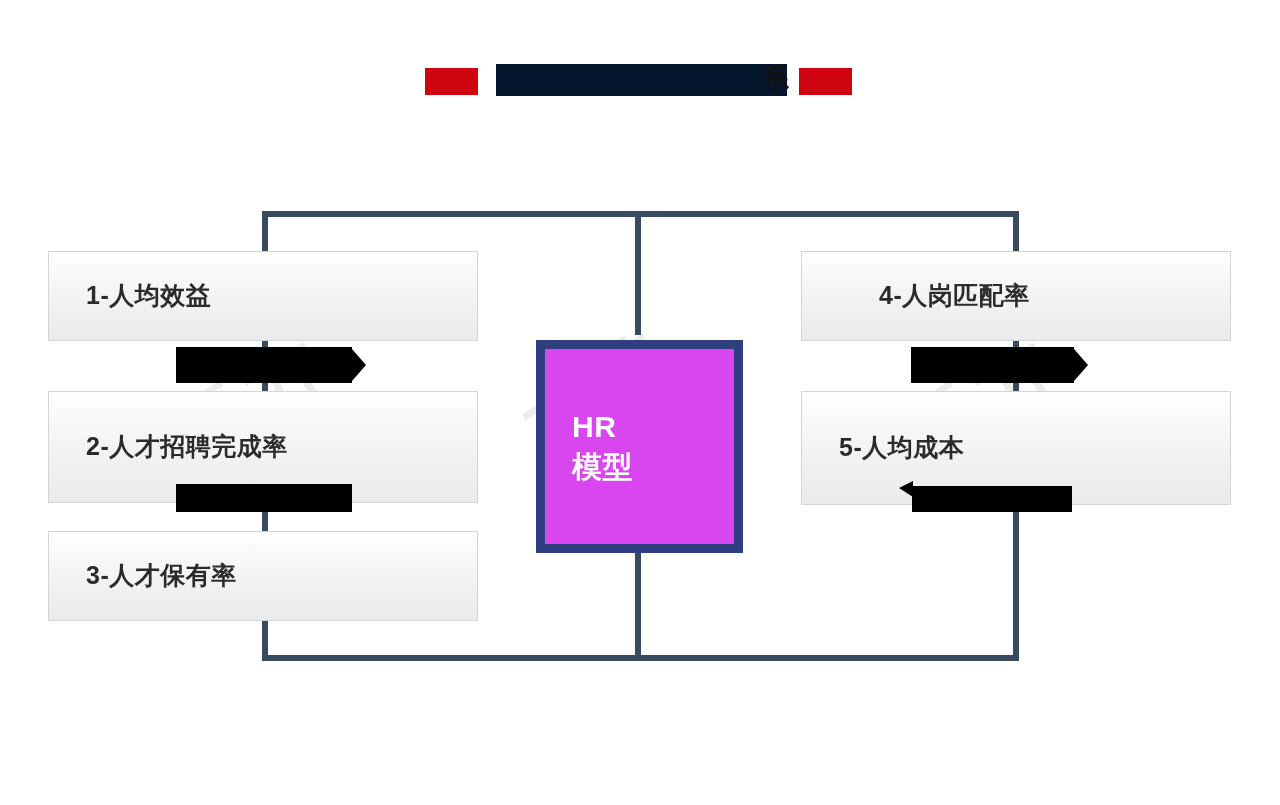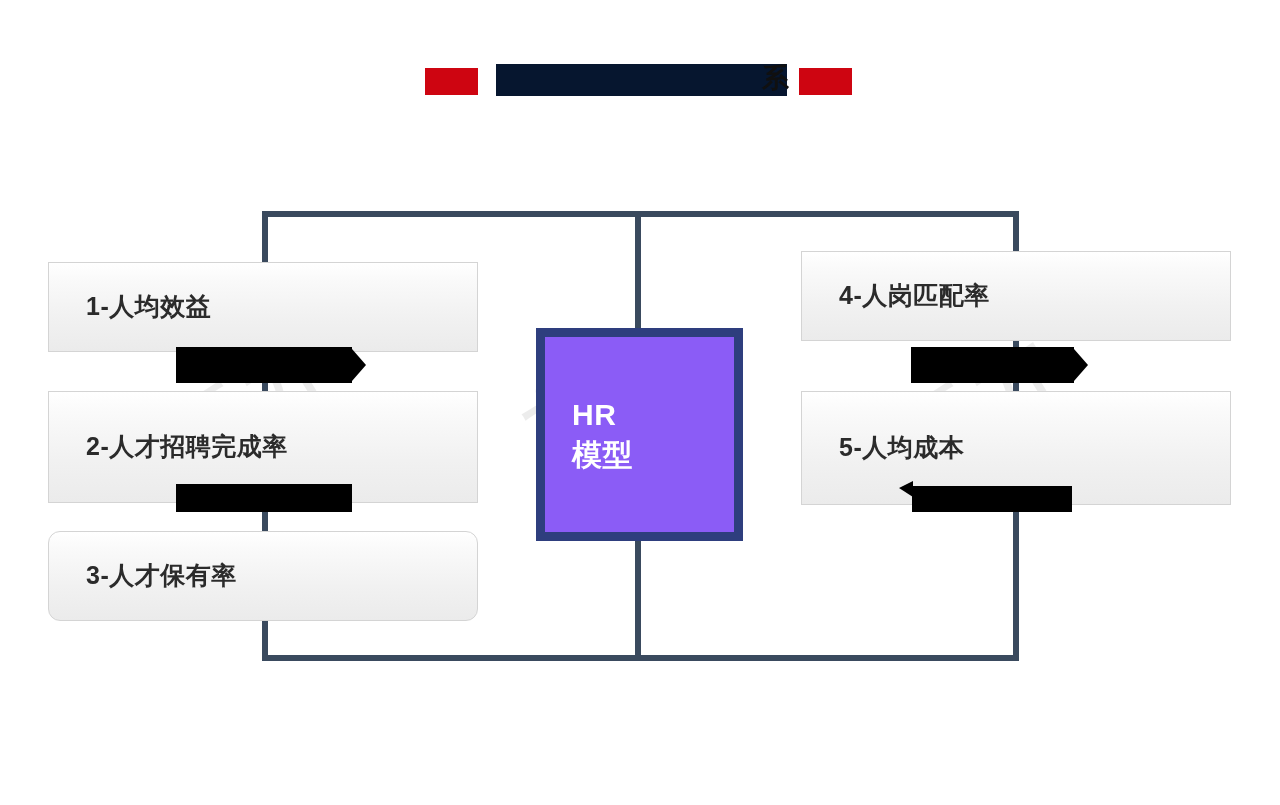--- a/index.html
+++ b/index.html
@@ -105,35 +105,35 @@
   }
   .card-label {
     font-family: "Liberation Sans", "DejaVu Sans", sans-serif;
     font-size: 25px;
     font-weight: 700;
     color: #2b2b2b;
     letter-spacing: 0.5px;
     padding-left: 37px;
     line-height: 1.1;
   }
-  .card-1 { left: 48px;  top: 262px; width: 430px; height: 90px; }
+  .card-1 { left: 48px;  top: 251px; width: 430px; height: 90px; }
   .card-2 { left: 48px;  top: 391px; width: 430px; height: 112px; }
-  .card-3 { left: 48px;  top: 531px; width: 430px; height: 90px; border-radius: 12px; }
-  .card-4 { left: 801px; top: 251px; width: 430px; height: 90px; }
+  .card-3 { left: 48px;  top: 531px; width: 430px; height: 90px; }
+  .card-4 { left: 801px; top: 251px; width: 430px; height: 90px; padding-left: 40px; }
   .card-5 { left: 801px; top: 391px; width: 430px; height: 114px; }
   .card-6 { left: 801px; top: 531px; width: 430px; height: 90px; }
 
   
   .hub {
     position: absolute;
-    left: 536px; top: 328px;
+    left: 536px; top: 340px;
     width: 207px; height: 213px;
     box-sizing: border-box;
     border: 9px solid #2e3e7e;
-    background: #8b5cf6;
+    background: #d946ef;
     z-index: 5;
     display: flex;
     flex-direction: column;
     justify-content: center;
     padding-left: 27px;
   }
   .hub-line {
     font-family: "Liberation Sans", "DejaVu Sans", sans-serif;
     font-size: 30px;
     font-weight: 700;

